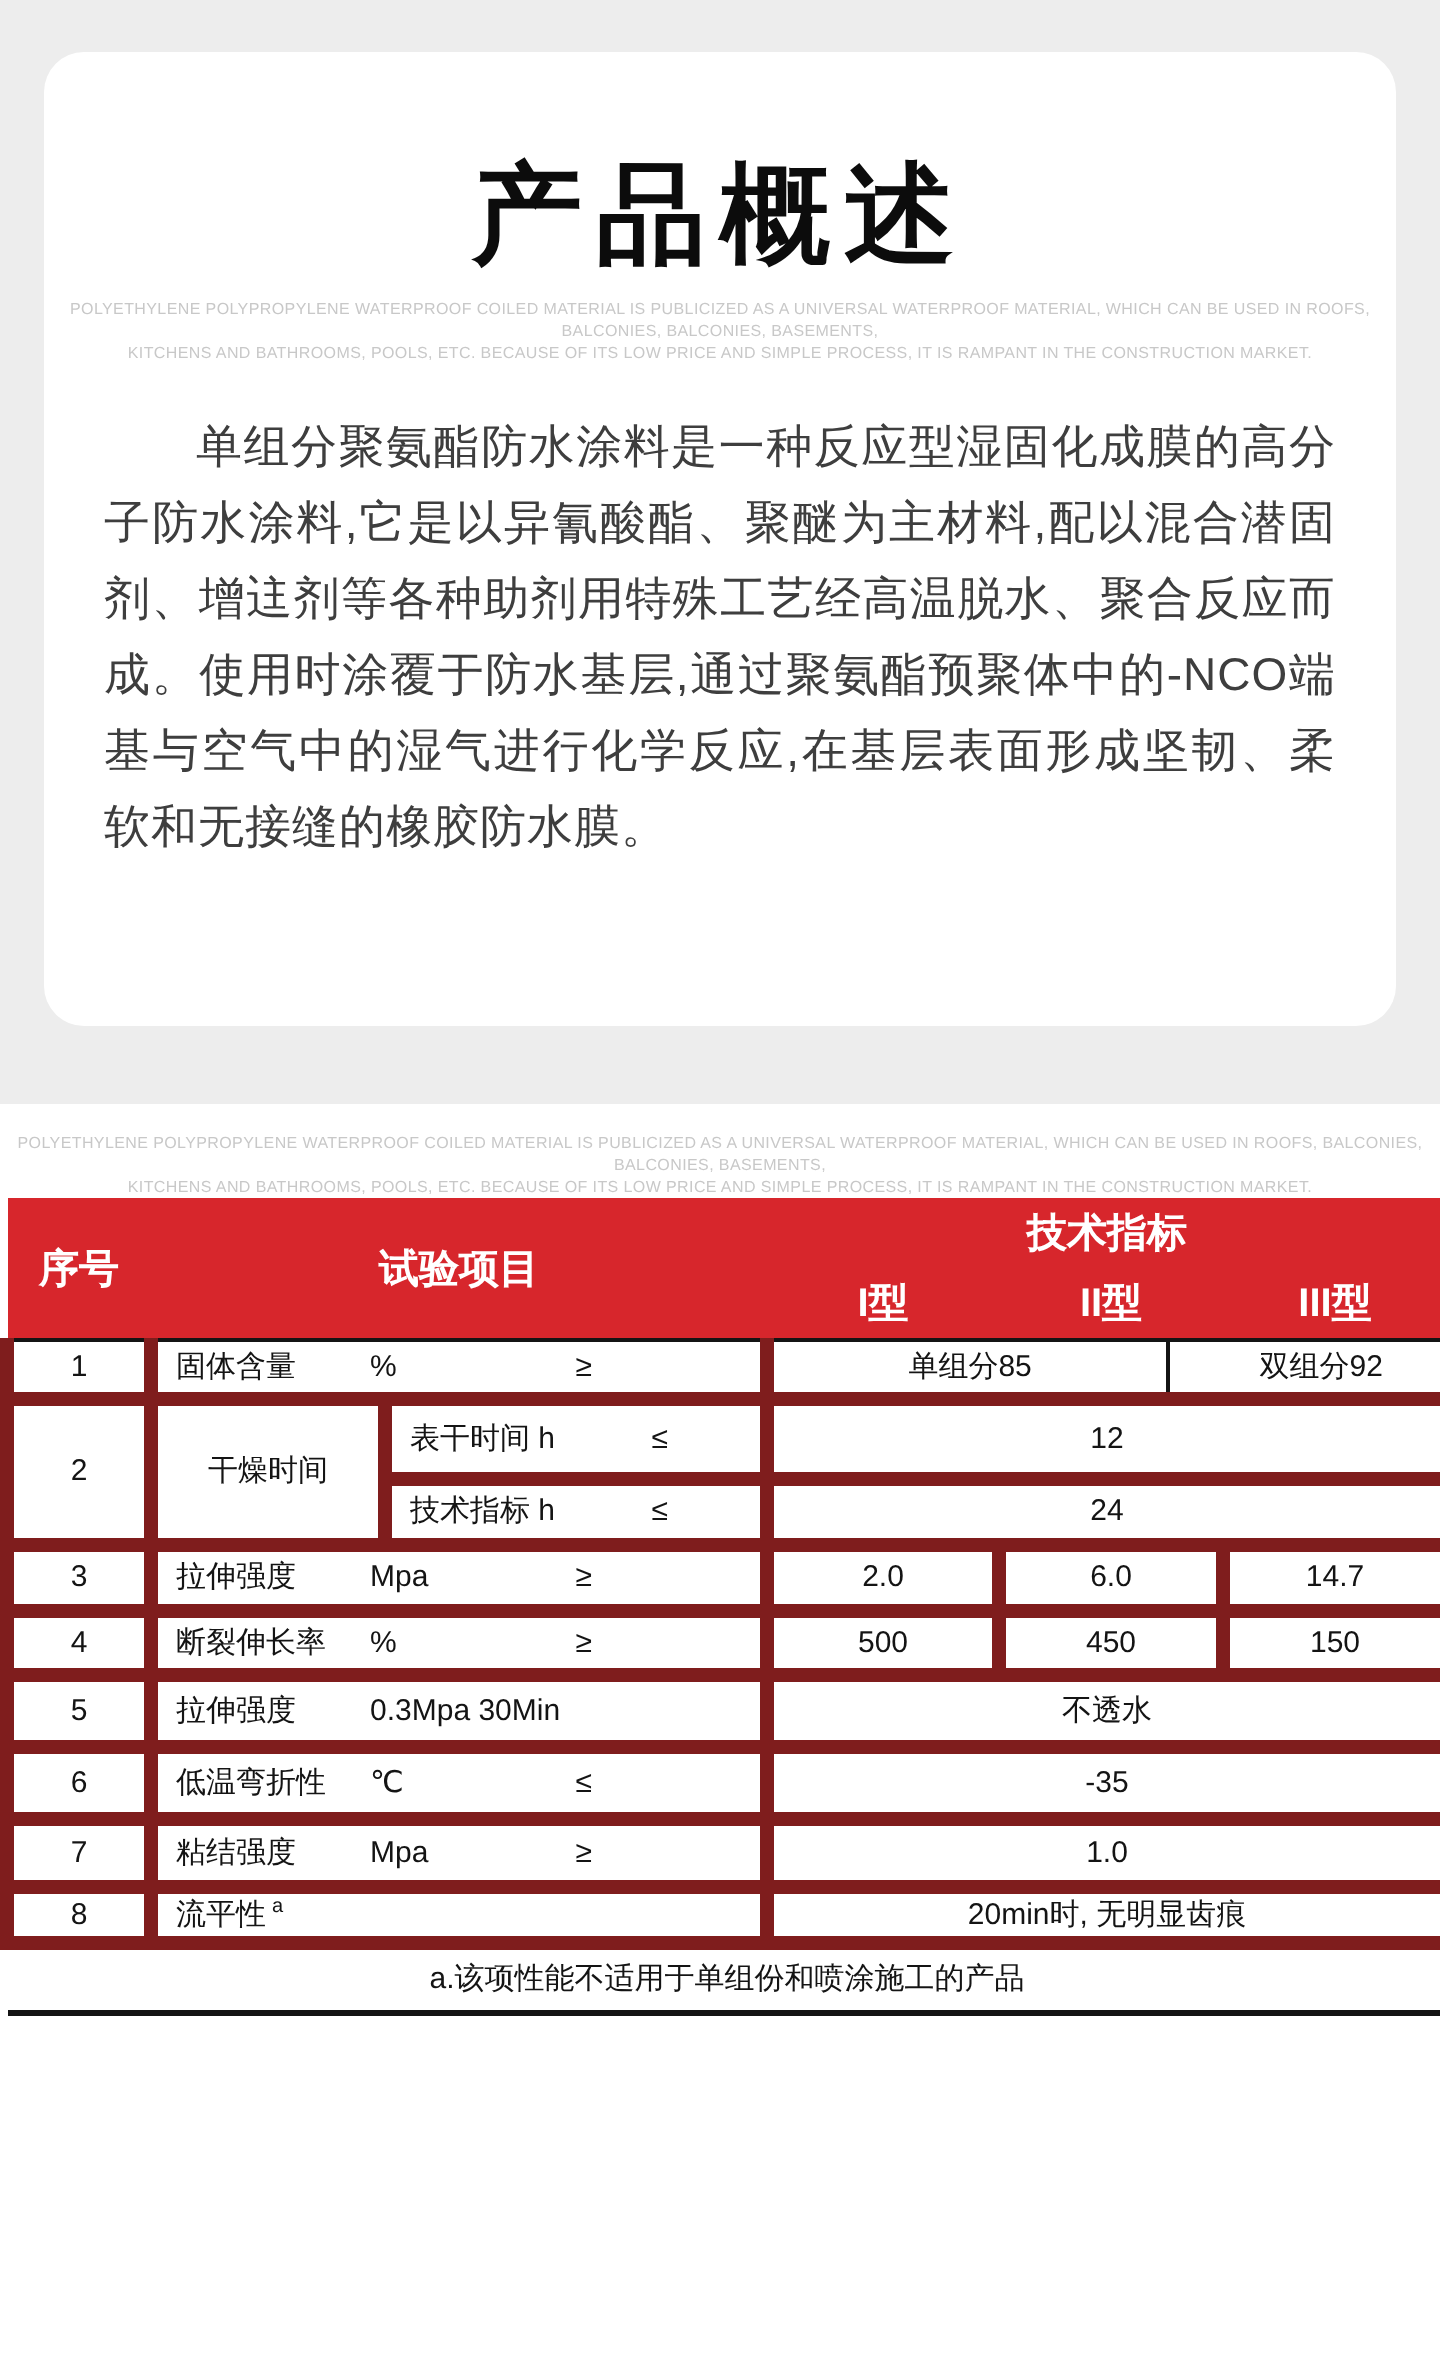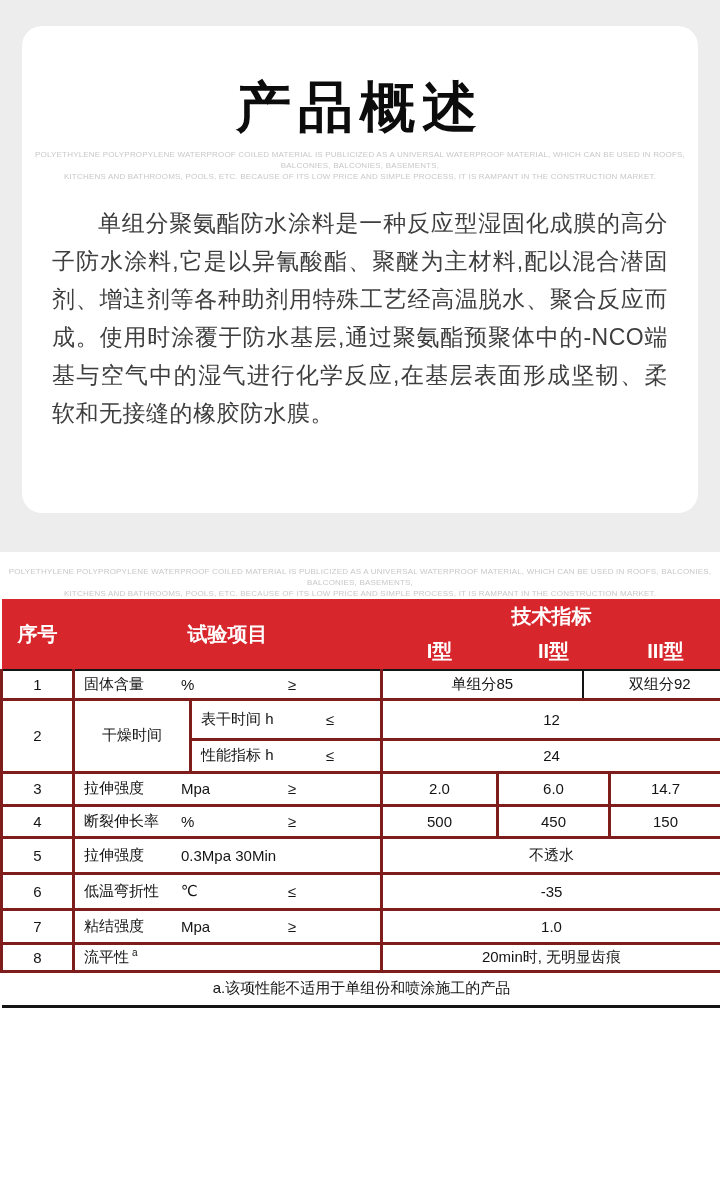--- a/index.html
+++ b/index.html
@@ -37,21 +37,21 @@
   }
   table.spec td { text-align:center; vertical-align:middle; }
   
   tr.hd td { background:#d7262c; color:#ffffff; font-weight:bold; font-size:20px; border:0; }
   tr.hd1 td { height:34px; }
   tr.hd2 td { height:37px; }
   td.gap-r { border-right:3px solid #ffffff; }
   td.gap-b { border-bottom:3px solid #ffffff; }
   td.gap-l { border-left:3px solid #ffffff; }
   
-  tbody.bd td { border:3px solid #7f1d1d; }
+  tbody.bd td { border:7px solid #7f1d1d; }
   tbody.bd tr.first td { border-top:2px solid #141414; }
   td.no-cell { border-right-width:2px !important; }
   td.item-outer { border-right-width:2px !important; }
   tr.r1  td { height:29px; }
   tr.r2a td { height:40px; }
   tr.r2b td { height:33px; }
   tr.r3  td { height:33px; }
   tr.r4  td { height:32px; }
   tr.r5  td { height:36px; }
   tr.r6  td { height:36px; }
@@ -140,21 +140,21 @@
           <div class="item-flex sub">
             <span class="i-name">表干时间  h</span>
             <span class="i-sym">≤</span>
           </div>
         </td>
         <td colspan="3">12</td>
       </tr>
       <tr class="r2b">
         <td class="item-outer">
           <div class="item-flex sub">
-            <span class="i-name">性能指标  h</span>
+            <span class="i-name">技术指标  h</span>
             <span class="i-sym">≤</span>
           </div>
         </td>
         <td colspan="3">24</td>
       </tr>
       <tr class="r3">
         <td class="no-cell">3</td>
         <td colspan="2" class="item-outer">
           <div class="item-flex">
             <span class="i-name">拉伸强度</span>

